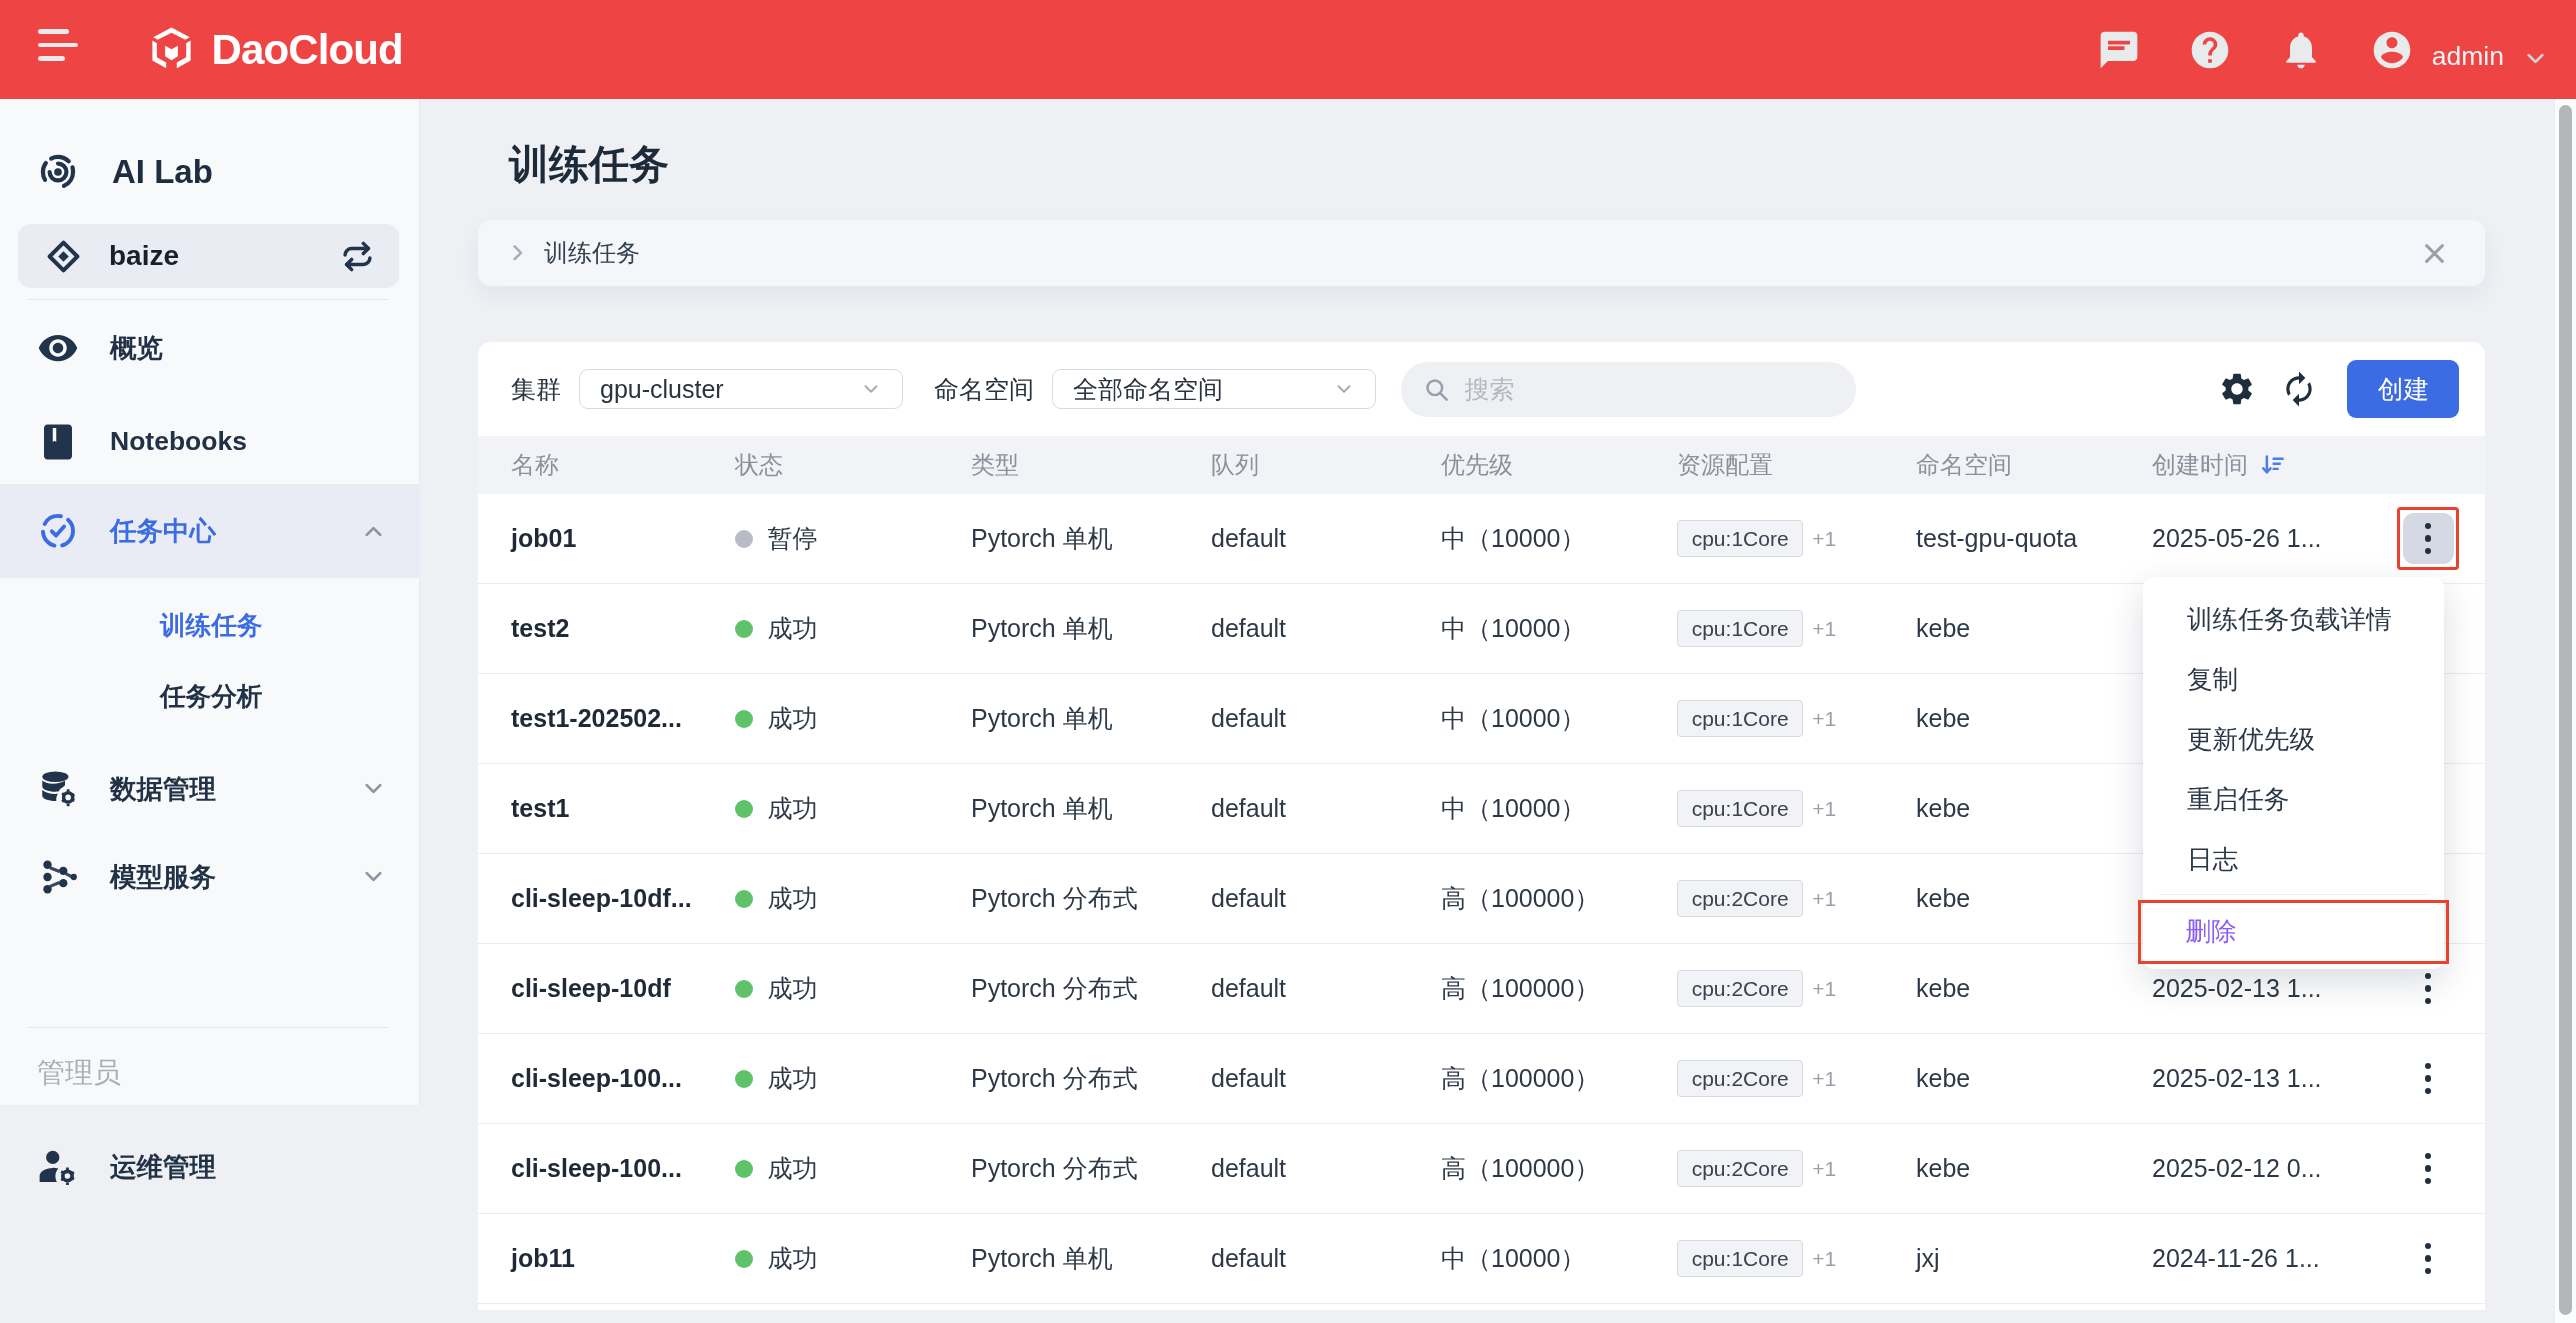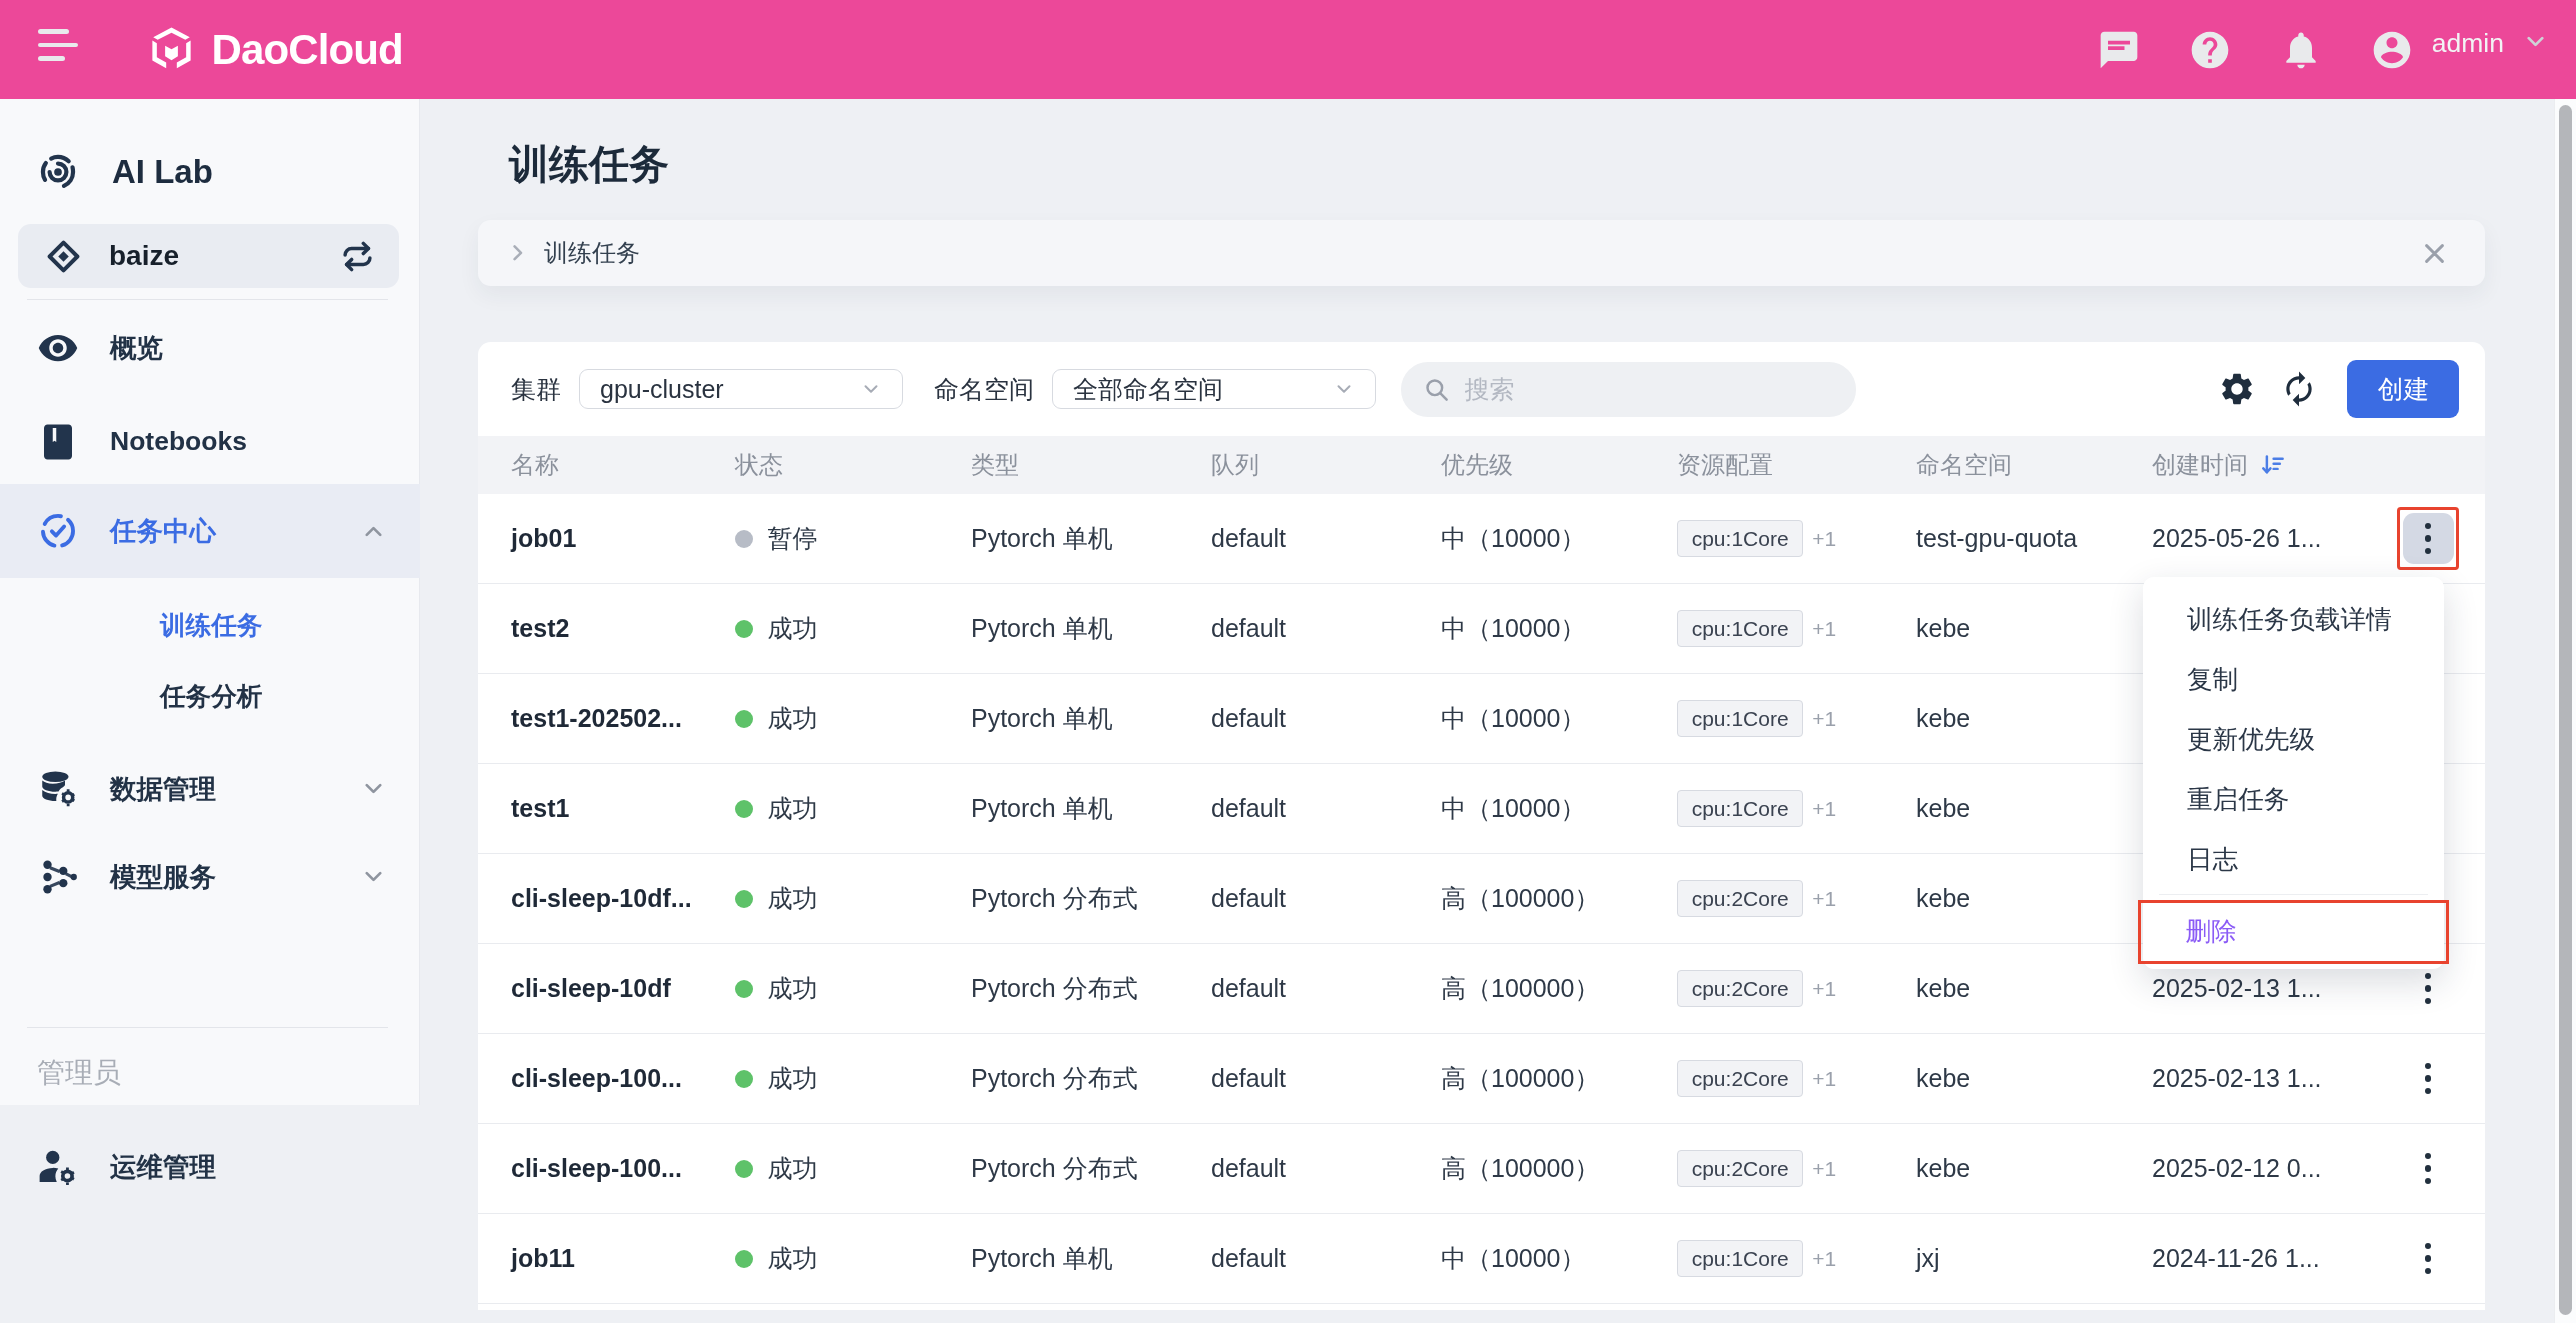--- a/index.html
+++ b/index.html
@@ -1,33 +1,33 @@
 <!DOCTYPE html>
 <html style="font-size:14.6px"><head>
 <meta charset="utf-8">
 <style>
   * { margin:0; padding:0; box-sizing:border-box; }
   html,body { width:2576px; height:1324px; overflow:hidden; }
   body { font-family:"Liberation Sans","DejaVu Sans",sans-serif; }
   .screen { position:relative; width:2576px; height:1324px; background:#eef0f4; overflow:hidden; }
 
   
-  .topbar { position:absolute; left:0; top:0; width:2576px; height:99px; background:#ec4899; display:flex; align-items:center; z-index:40; }
+  .topbar { position:absolute; left:0; top:0; width:2576px; height:99px; background:#ef4444; display:flex; align-items:center; z-index:40; }
   .hamburger { position:absolute; left:38px; top:29px; width:55px; height:40px; cursor:pointer; }
   .hamburger span { display:block; height:4.6px; border-radius:2.7px; background:#e9eaec; margin-bottom:9px; }
   .hamburger span:nth-child(1){ width:31px; }
   .hamburger span:nth-child(2){ width:40px; }
   .hamburger span:nth-child(3){ width:27px; }
   .brand { position:absolute; left:146px; top:0; height:99px; display:flex; align-items:center; gap:14.6px; }
   .brand svg { width:51px; height:51px; }
   .brand-name { color:#ffffff; font-size:42px; font-weight:700; letter-spacing:-0.9px; }
   .top-actions { position:absolute; right:27px; top:0; height:99px; display:flex; align-items:center; gap:47px; }
   .top-icon { width:44px; height:44px; color:#e9eaec; cursor:pointer; }
   .top-icon svg { width:100%; height:100%; }
-  .user-wrap { display:flex; align-items:flex-start; gap:18px; cursor:pointer; }
+  .user-wrap { display:flex; align-items:flex-end; gap:18px; cursor:pointer; }
   .user-name { color:#f2f3f5; font-size:26.5px; }
   .chev-sm { width:27px; height:27px; color:#cfd2d7; }
 
   
   .sidebar { position:absolute; left:0; top:99px; width:420px; height:1006px; background:#f8f9fb; border-right:0.9px solid #e7e9ee; z-index:30; }
   .side-row { position:absolute; left:0; width:420px; height:73px; display:flex; align-items:center; cursor:pointer; }
   .side-icon { position:absolute; left:37px; width:42px; height:42px; color:#22344c; }
   .side-icon svg { width:100%; height:100%; }
   .side-label { position:absolute; left:110px; font-size:26.5px; font-weight:600; color:#223246; }
   .product-label { position:absolute; left:112px; font-size:33px; font-weight:600; color:#1d2c3f; }

